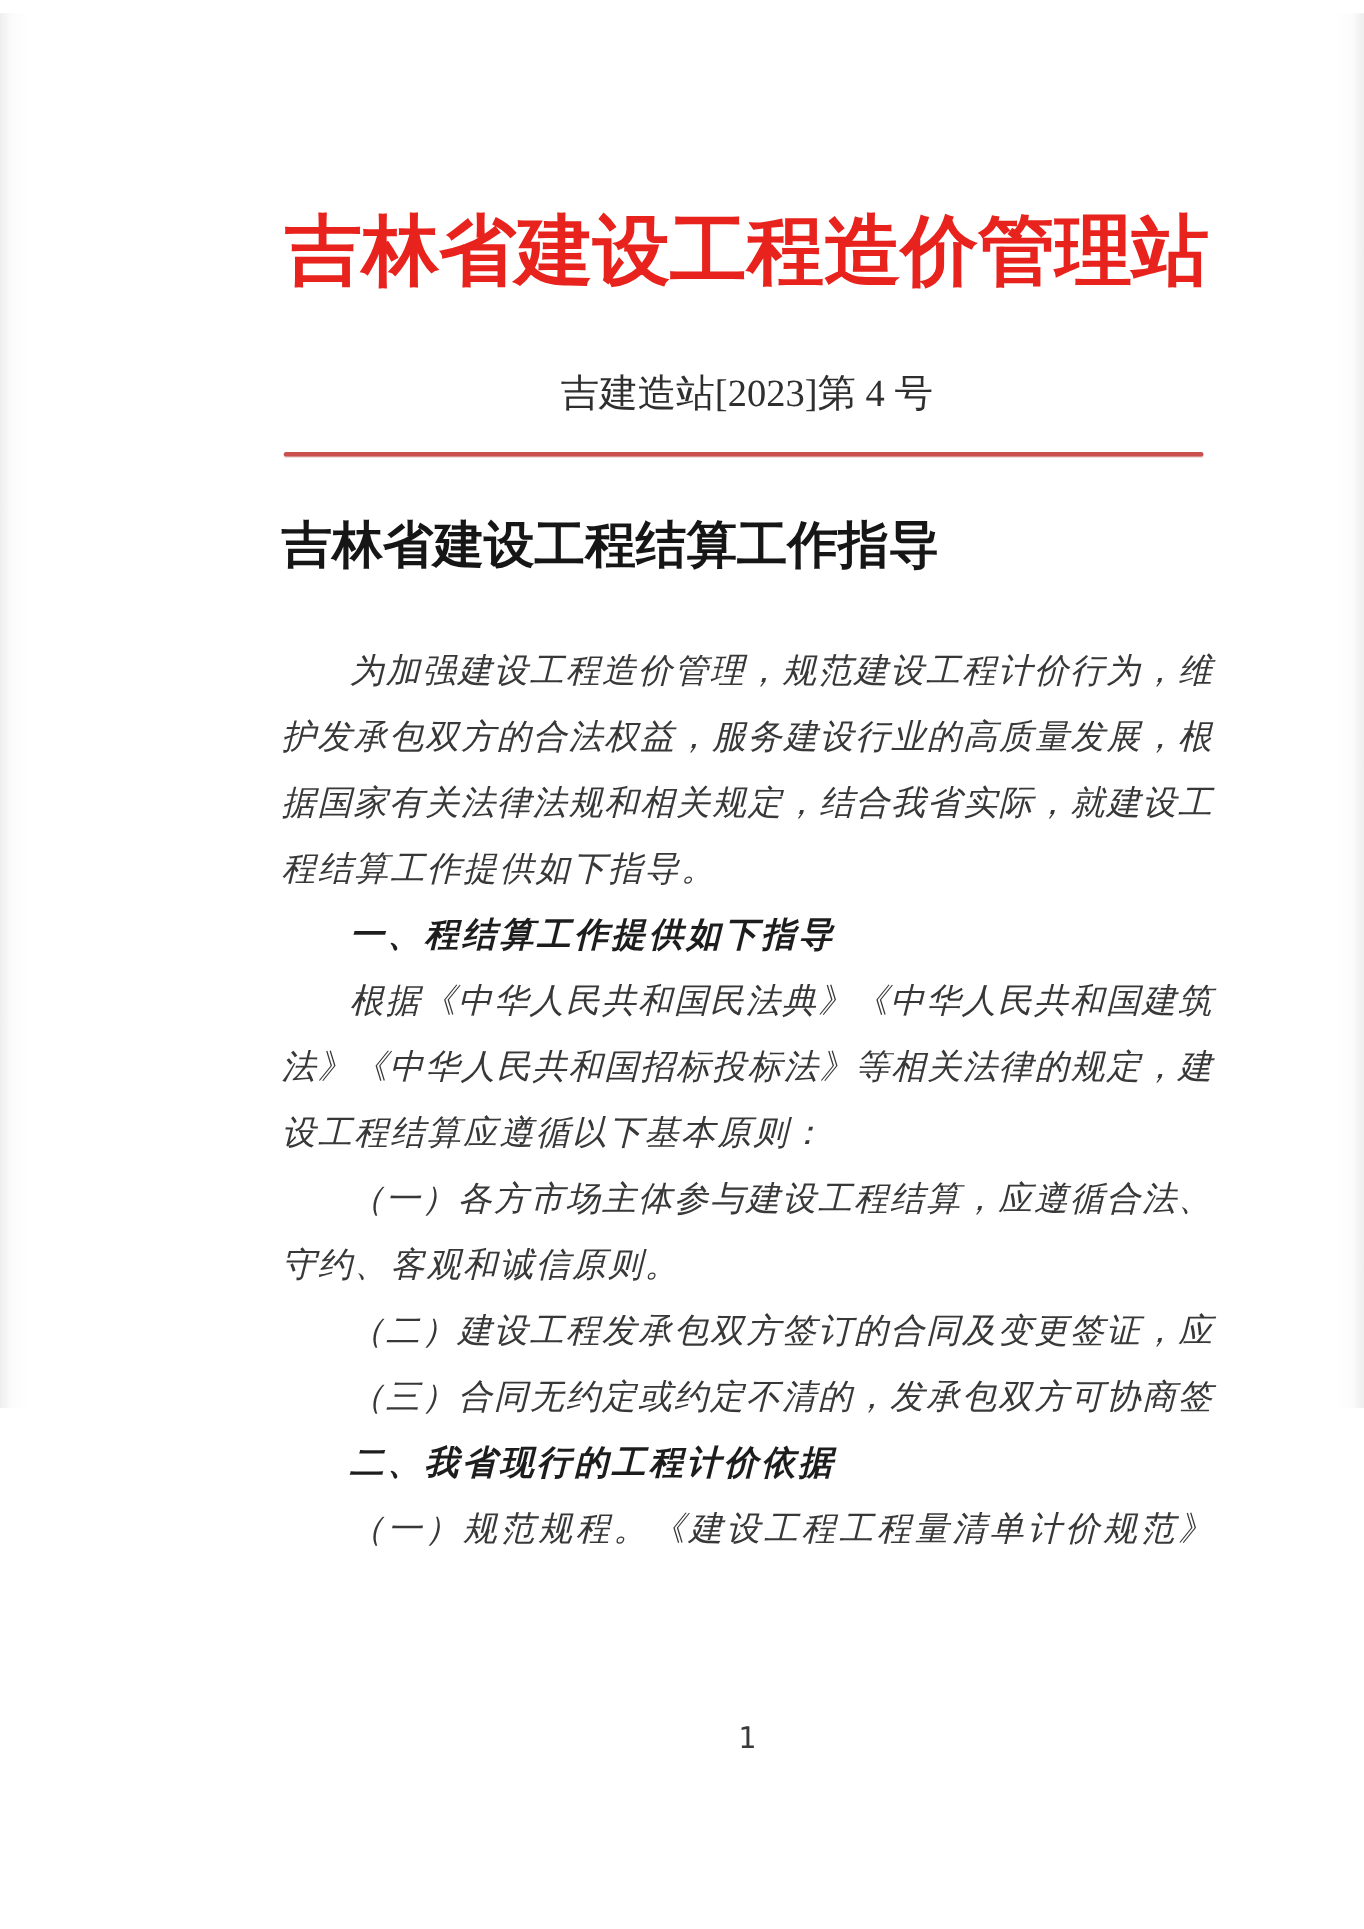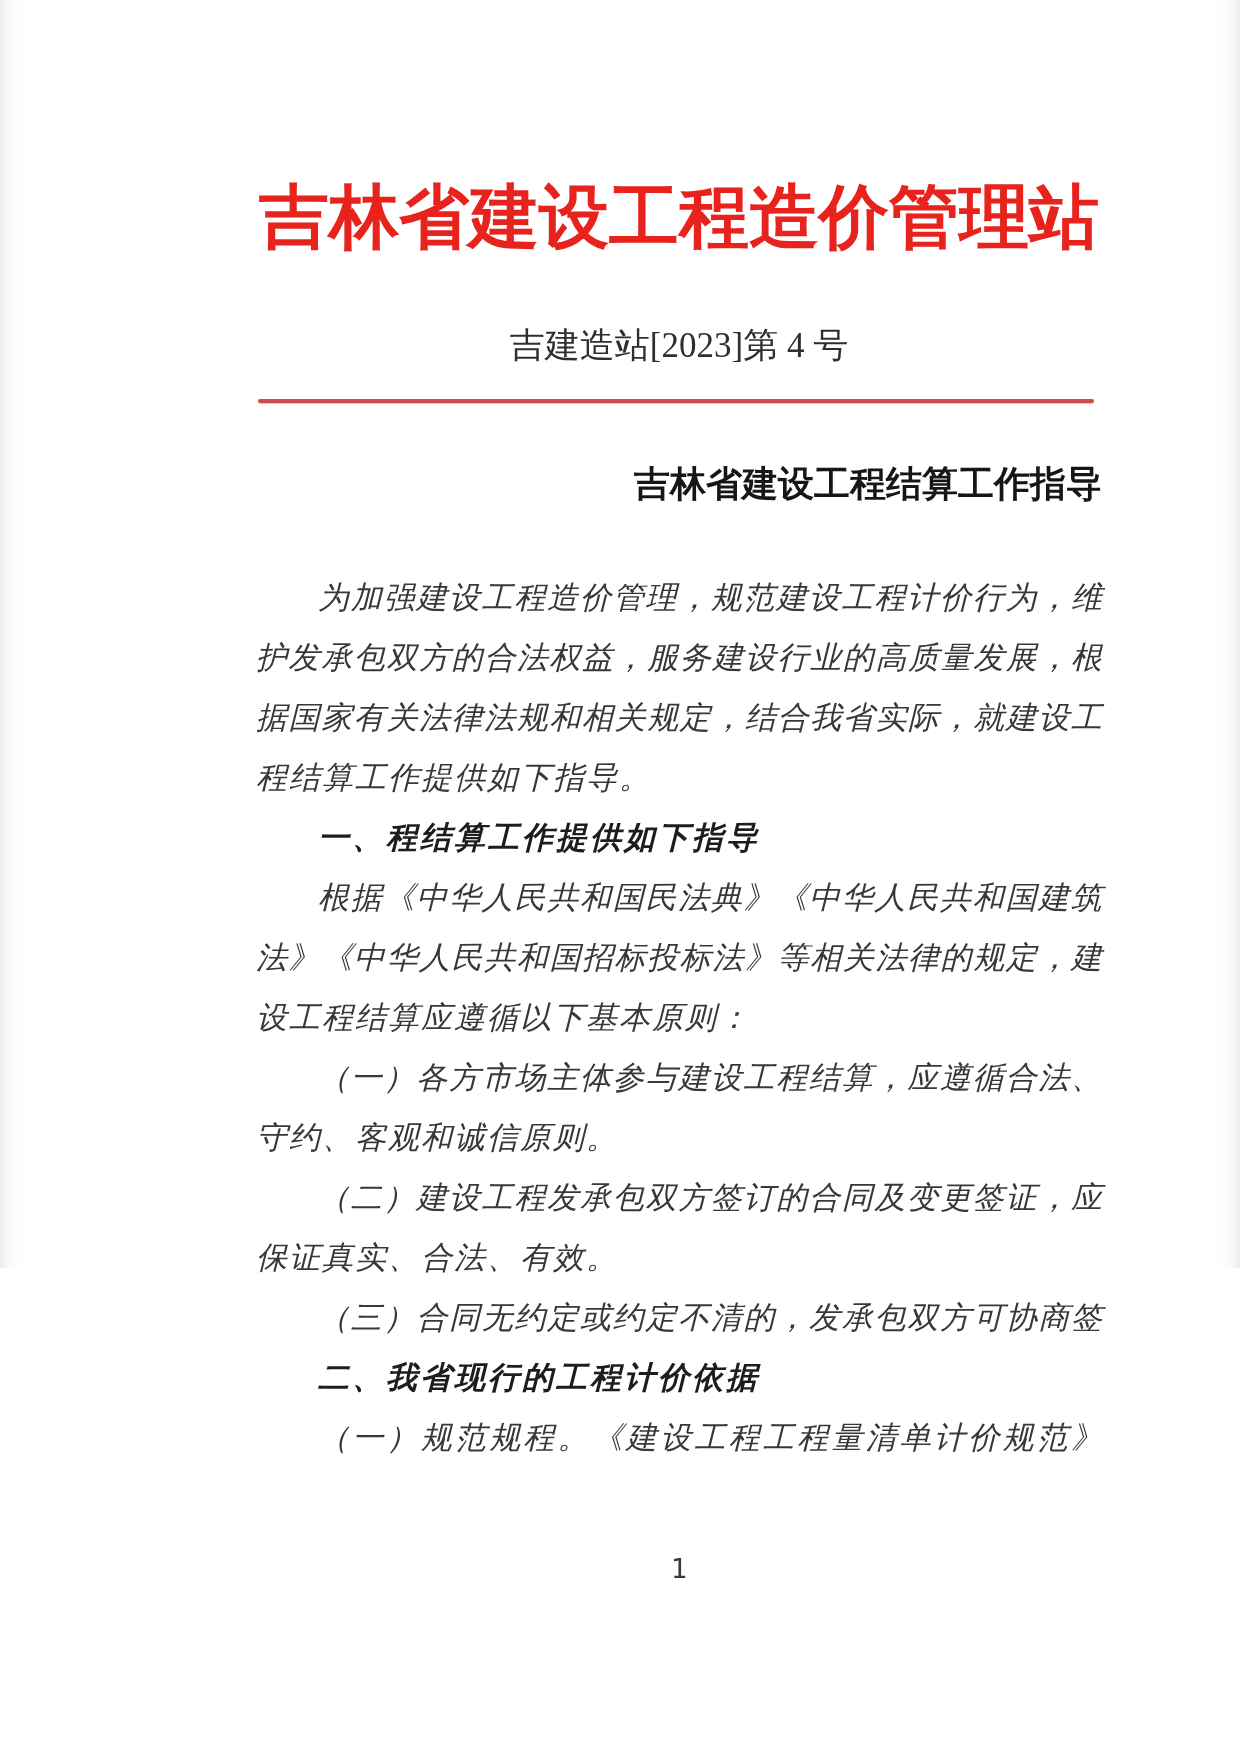--- a/index.html
+++ b/index.html
@@ -10,20 +10,21 @@
     background: #ffffff;
     overflow: hidden;
     font-family: "Liberation Serif", serif;
   }
   .page {
     position: relative;
     width: 1240px;
     height: 1268px;
     background:
       linear-gradient(to right, #eeeeee 0px, #fbfbfb 10px, #ffffff 26px, #ffffff 1214px, #fbfbfb 1230px, #ededed 1240px);
+    margin-top: 12px;
   }
   .content {
     position: absolute;
     left: 256px;
     top: 0;
     width: 846px;
     height: 1754px;
   }
   .agency-title {
     position: absolute;
@@ -57,22 +58,22 @@
     width: 836px;
     height: 4px;
     border-radius: 2px;
     box-shadow: 0 1px 1px rgba(180,80,80,0.35);
   }
   .doc-title {
     position: absolute;
     left: 0;
     top: 452px;
     width: 846px;
-    text-align: right;
-    font-size: 36px;
+    text-align: left;
+    font-size: 46px;
     line-height: 64px;
     font-weight: bold;
     color: #161616;
     font-family: "Liberation Serif", serif;
     white-space: nowrap;
   }
   .body-text {
     position: absolute;
     left: 0;
     top: 568px;
@@ -134,21 +135,20 @@
         <div class="line">护发承包双方的合法权益，服务建设行业的高质量发展，根</div>
         <div class="line">据国家有关法律法规和相关规定，结合我省实际，就建设工</div>
         <div class="line no-j">程结算工作提供如下指导。</div>
         <div class="line heading indent no-j">一、程结算工作提供如下指导</div>
         <div class="line indent">根据《中华人民共和国民法典》《中华人民共和国建筑</div>
         <div class="line">法》《中华人民共和国招标投标法》等相关法律的规定，建</div>
         <div class="line no-j">设工程结算应遵循以下基本原则：</div>
         <div class="line indent">（一）各方市场主体参与建设工程结算，应遵循合法、</div>
         <div class="line no-j">守约、客观和诚信原则。</div>
         <div class="line indent">（二）建设工程发承包双方签订的合同及变更签证，应</div>
-        <div class="line no-j">保证真实、合法、有效。</div>
         <div class="line indent">（三）合同无约定或约定不清的，发承包双方可协商签</div>
         <div class="line heading indent no-j">二、我省现行的工程计价依据</div>
         <div class="line indent">（一）规范规程。《建设工程工程量清单计价规范》</div>
       </div>
 
     <div class="page-number">1</div>
 
   </div>
 </div>
 

